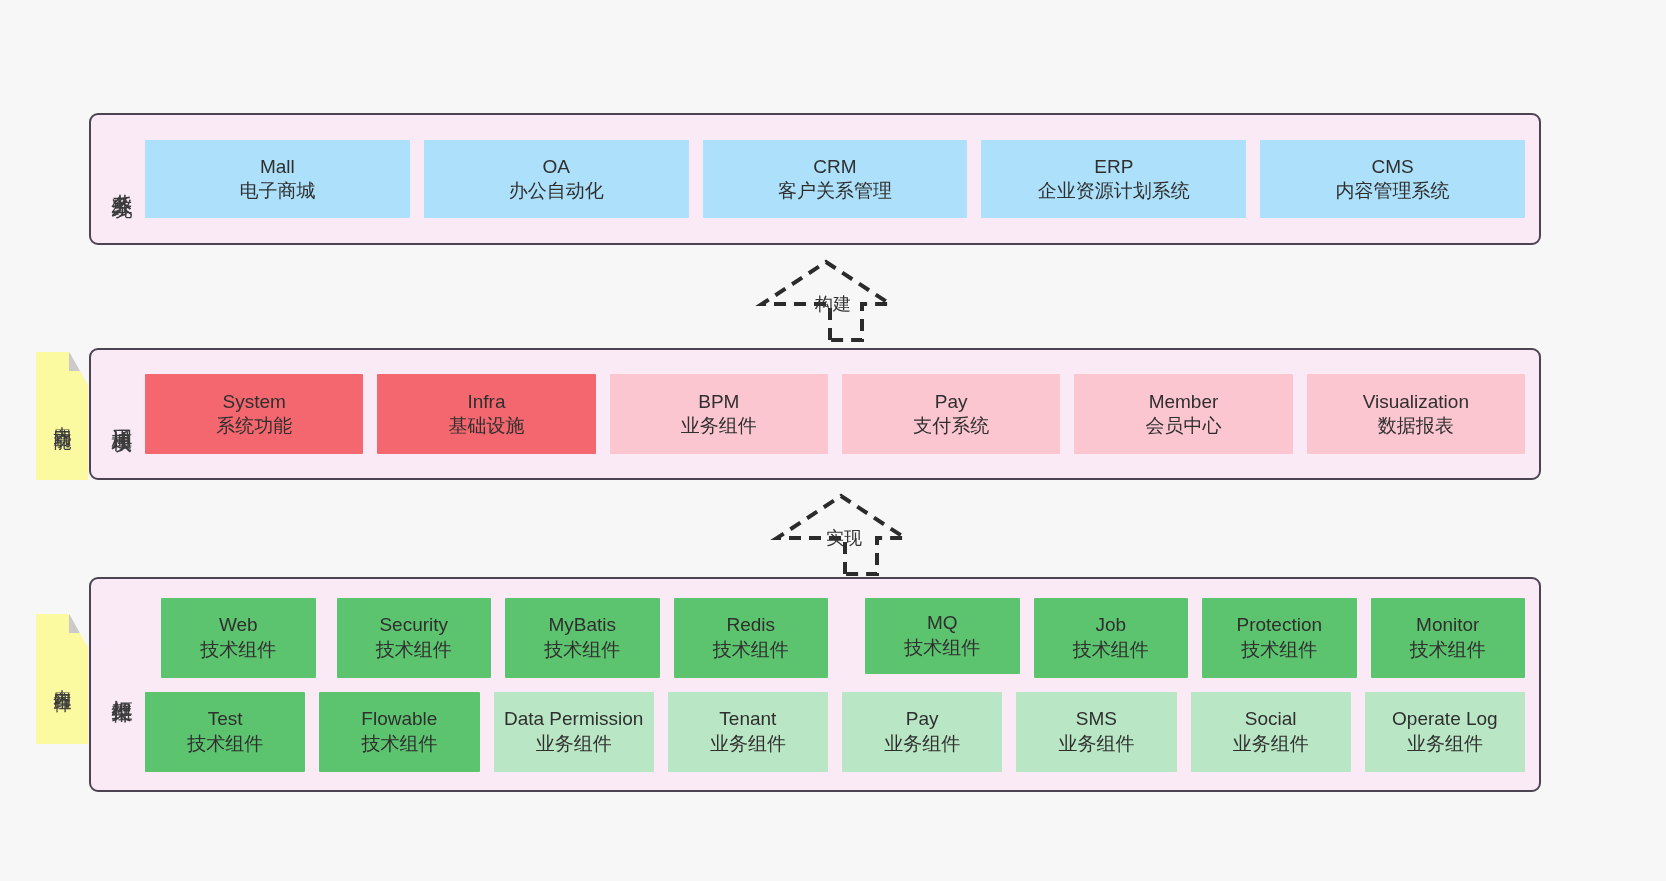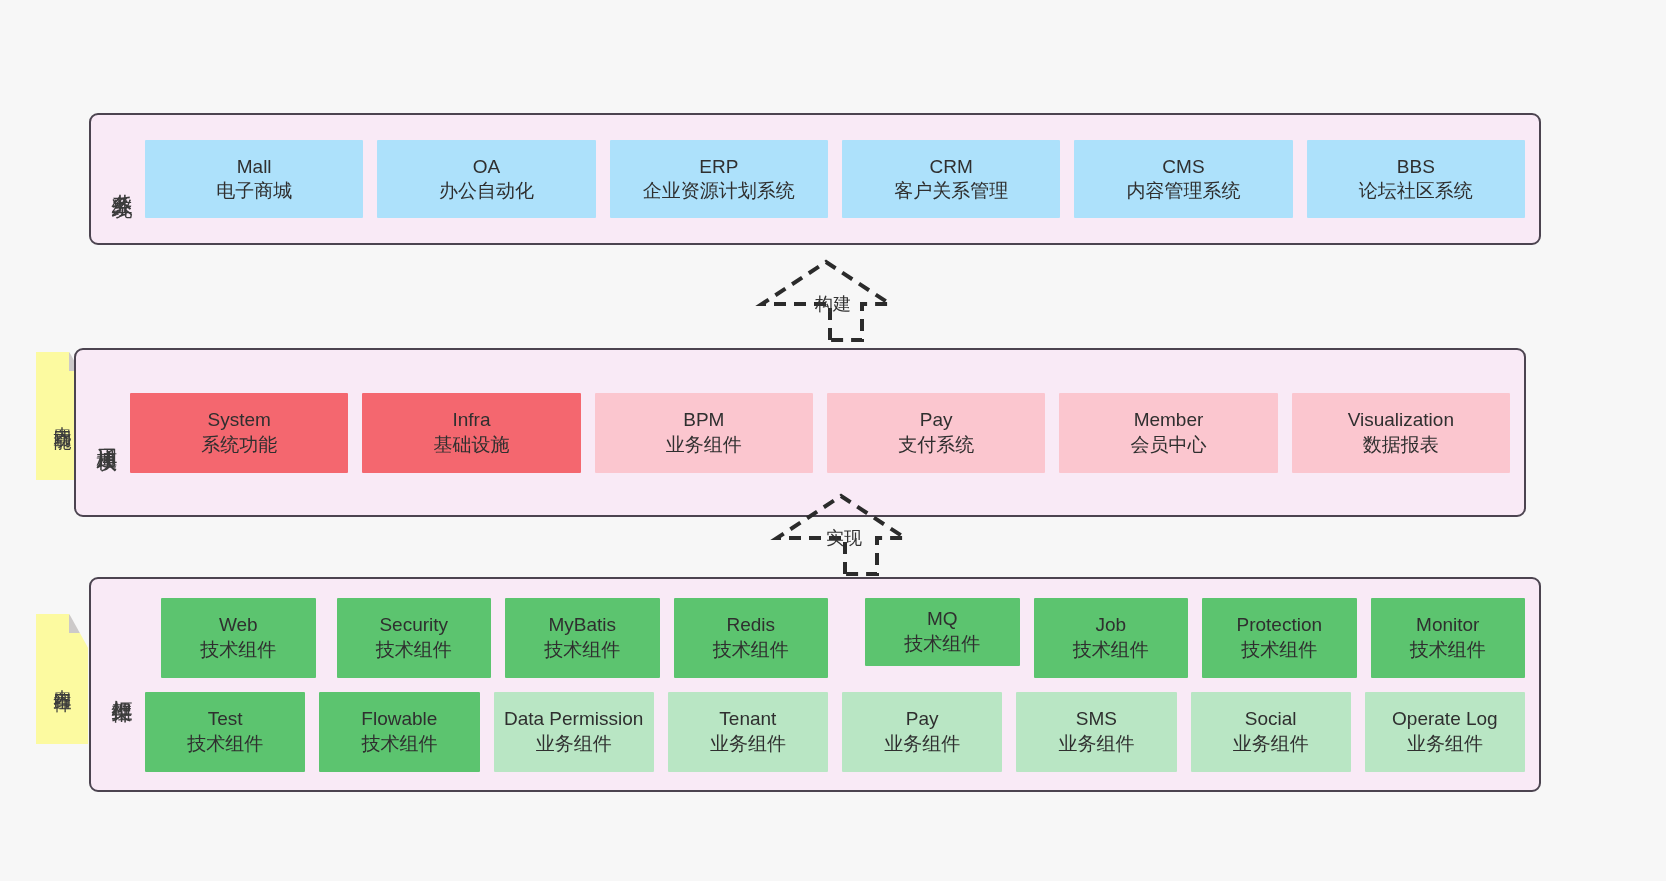--- a/index.html
+++ b/index.html
@@ -140,52 +140,48 @@
       <div class="card-row">
         <div class="card p-blue" style="height:78px;">
           <span class="c-en">Mall</span>
           <span class="c-cn">电子商城</span>
         </div>
         <div class="card p-blue" style="height:78px;text-align:right;">
           <span class="c-en">OA</span>
           <span class="c-cn">办公自动化</span>
         </div>
         <div class="card p-blue" style="height:78px;">
+          <span class="c-en">CRM</span>
+          <span class="c-cn">客户关系管理</span>
+        </div>
+        <div class="card p-blue" style="height:78px;">
           <span class="c-en">ERP</span>
           <span class="c-cn">企业资源计划系统</span>
-        </div>
-        <div class="card p-blue" style="height:78px;">
-          <span class="c-en">CRM</span>
-          <span class="c-cn">客户关系管理</span>
         </div>
         <div class="card p-blue" style="height:78px;">
           <span class="c-en">CMS</span>
           <span class="c-cn">内容管理系统</span>
-        </div>
-        <div class="card p-blue" style="height:78px;">
-          <span class="c-en">BBS</span>
-          <span class="c-cn">论坛社区系统</span>
         </div>
       </div>
     </div>
   </div>
 
   <div class="gen-arrow" style="left:760px; top:258px;">
     <svg width="160" height="96" viewBox="0 0 160 96">
       <path d="M 70 82 L 70 46 L 2 46 L 66 4 L 130 46 L 102 46 L 102 82 Z" fill="none" stroke="#2b2b2b" stroke-width="4" stroke-dasharray="12,8" stroke-linejoin="miter"></path>
     </svg>
   </div>
   <div class="gen-label" style="left:815px; top:292px;">构建</div>
 
   <div class="sticky" style="left:36px; top:352px; height:128px;">
     <div class="sticky-fold"></div>
     <span class="sticky-label">内置功能</span>
   </div>
 
-  <div class="layer" id="layer-common" style="left:74px; top:348px; width:1452px; height:169px;">
+  <div class="layer" id="layer-common" style="left:89px; top:348px; width:1452px; height:132px;">
     <div class="layer-title">通用模块</div>
     <div class="cards-area">
       <div class="card-row">
         <div class="card p-red" style="height:80px;">
           <span class="c-en">System</span>
           <span class="c-cn">系统功能</span>
         </div>
         <div class="card p-red" style="height:80px;">
           <span class="c-en">Infra</span>
           <span class="c-cn">基础设施</span>
@@ -236,21 +232,21 @@
           <span class="c-cn">技术组件</span>
         </div>
         <div class="card p-green" style="height:80px;">
           <span class="c-en">MyBatis</span>
           <span class="c-cn">技术组件</span>
         </div>
         <div class="card p-green" style="height:80px;">
           <span class="c-en">Redis</span>
           <span class="c-cn">技术组件</span>
         </div>
-        <div class="card p-green" style="height:68px;margin-left:23px;">
+        <div class="card p-green" style="height:76px;margin-left:23px;">
           <span class="c-en">MQ</span>
           <span class="c-cn">技术组件</span>
         </div>
         <div class="card p-green" style="height:80px;">
           <span class="c-en">Job</span>
           <span class="c-cn">技术组件</span>
         </div>
         <div class="card p-green" style="height:80px;">
           <span class="c-en">Protection</span>
           <span class="c-cn">技术组件</span>

